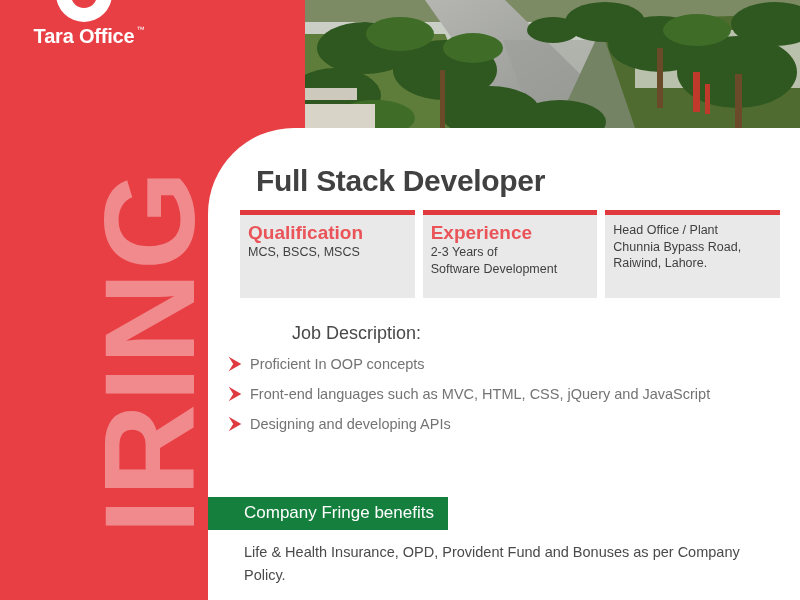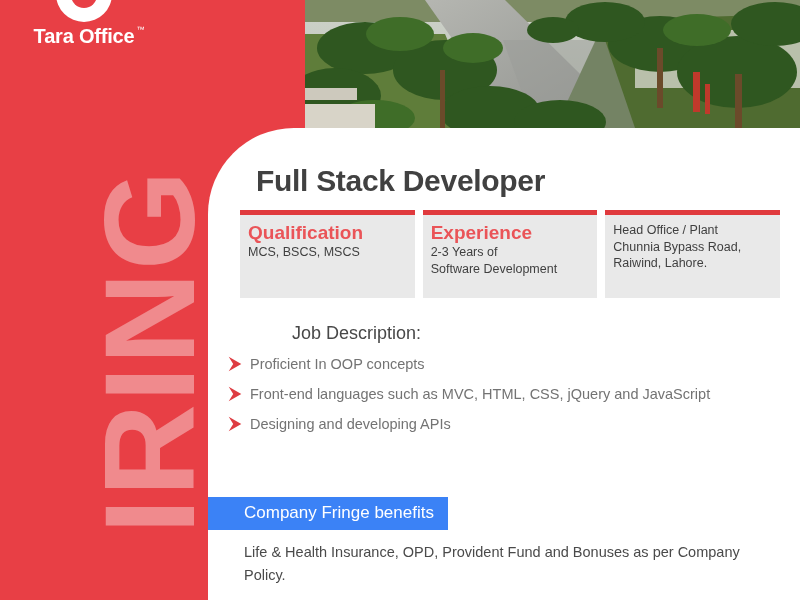--- a/index.html
+++ b/index.html
@@ -101,21 +101,21 @@
   }
   .bullet-arrow {
     position:absolute; left:8px; top:-1px;
     width:18px; height:18px;
     display:block;
   }
 
   
   #fringe-banner {
     position:absolute; left:0; top:369px;
-    background:#3b82f6;
+    background:#15803d;
     color:#ffffff;
     font-size:17px;
     padding:6px 14px 7px 36px;
     display:inline-block;
   }
   #fringe-text {
     position:absolute; left:36px; top:413px; width:520px;
     font-size:14.5px; color:#4a4a4a; line-height:1.62;
   }
 

